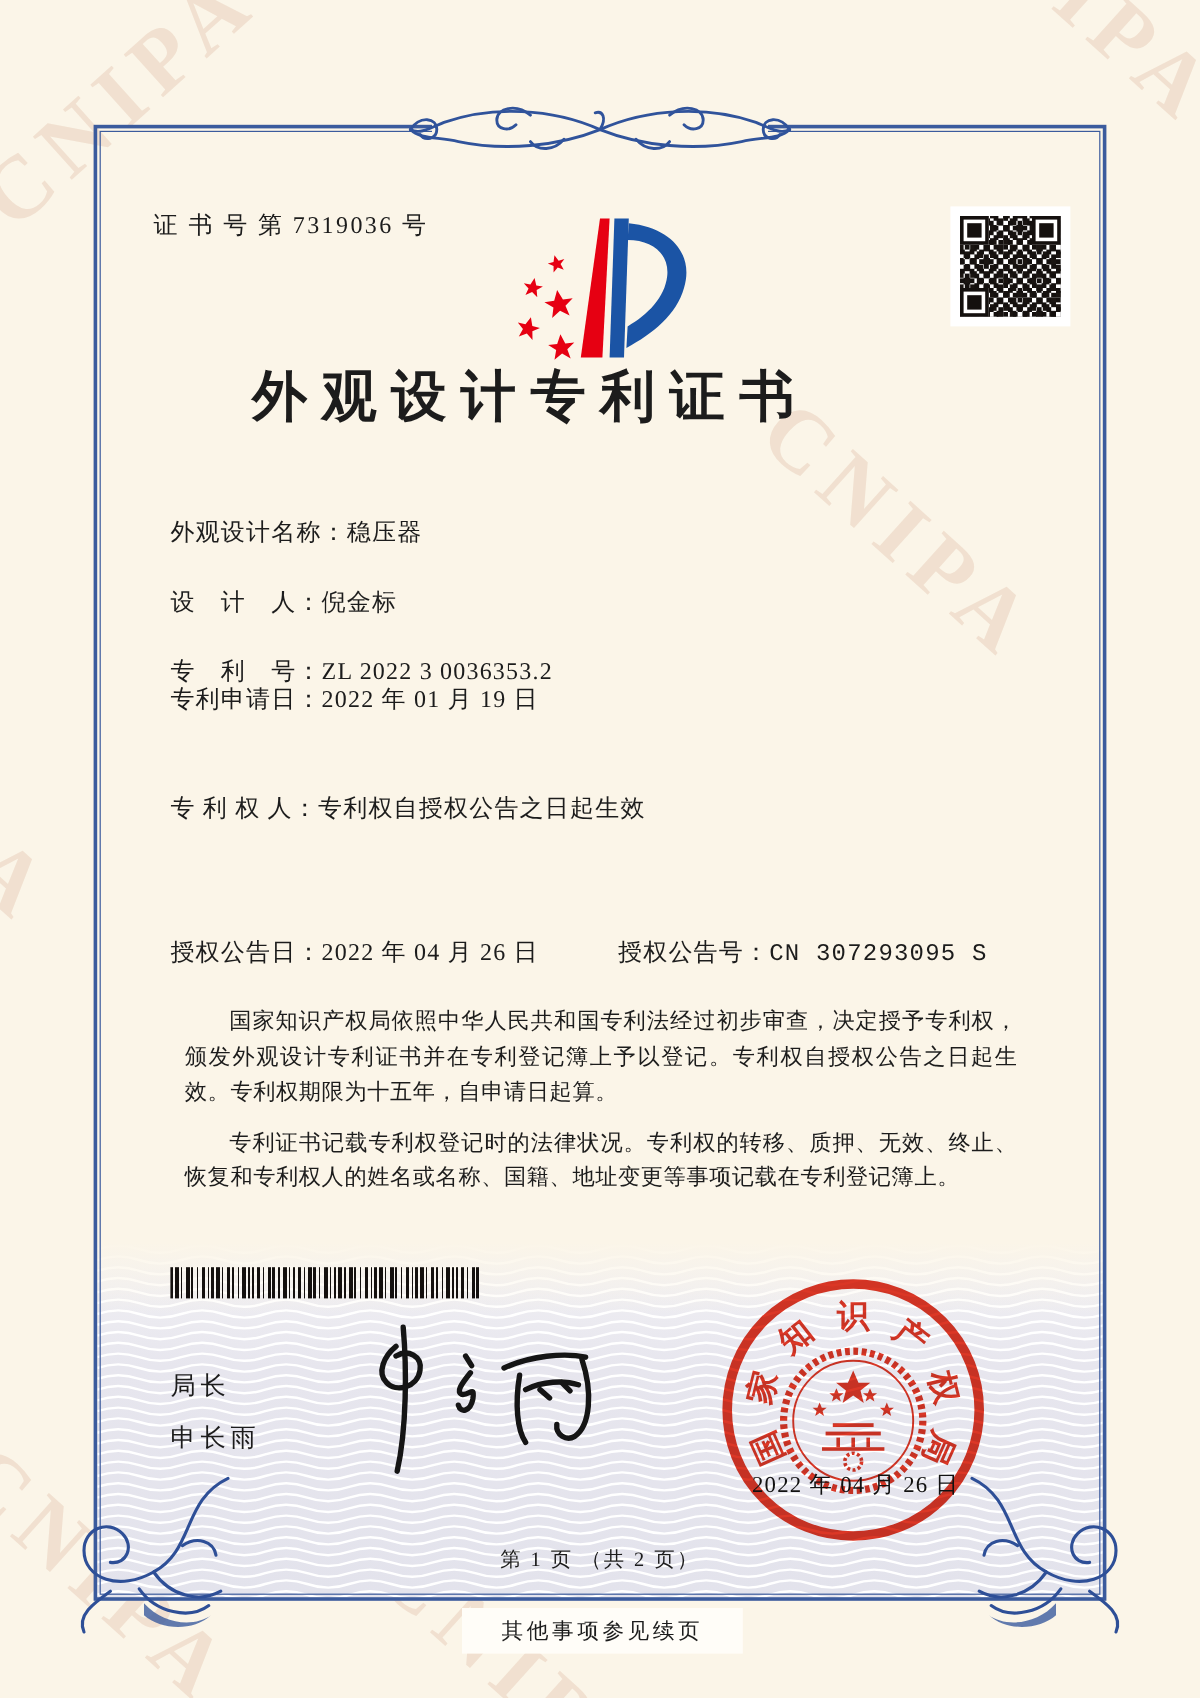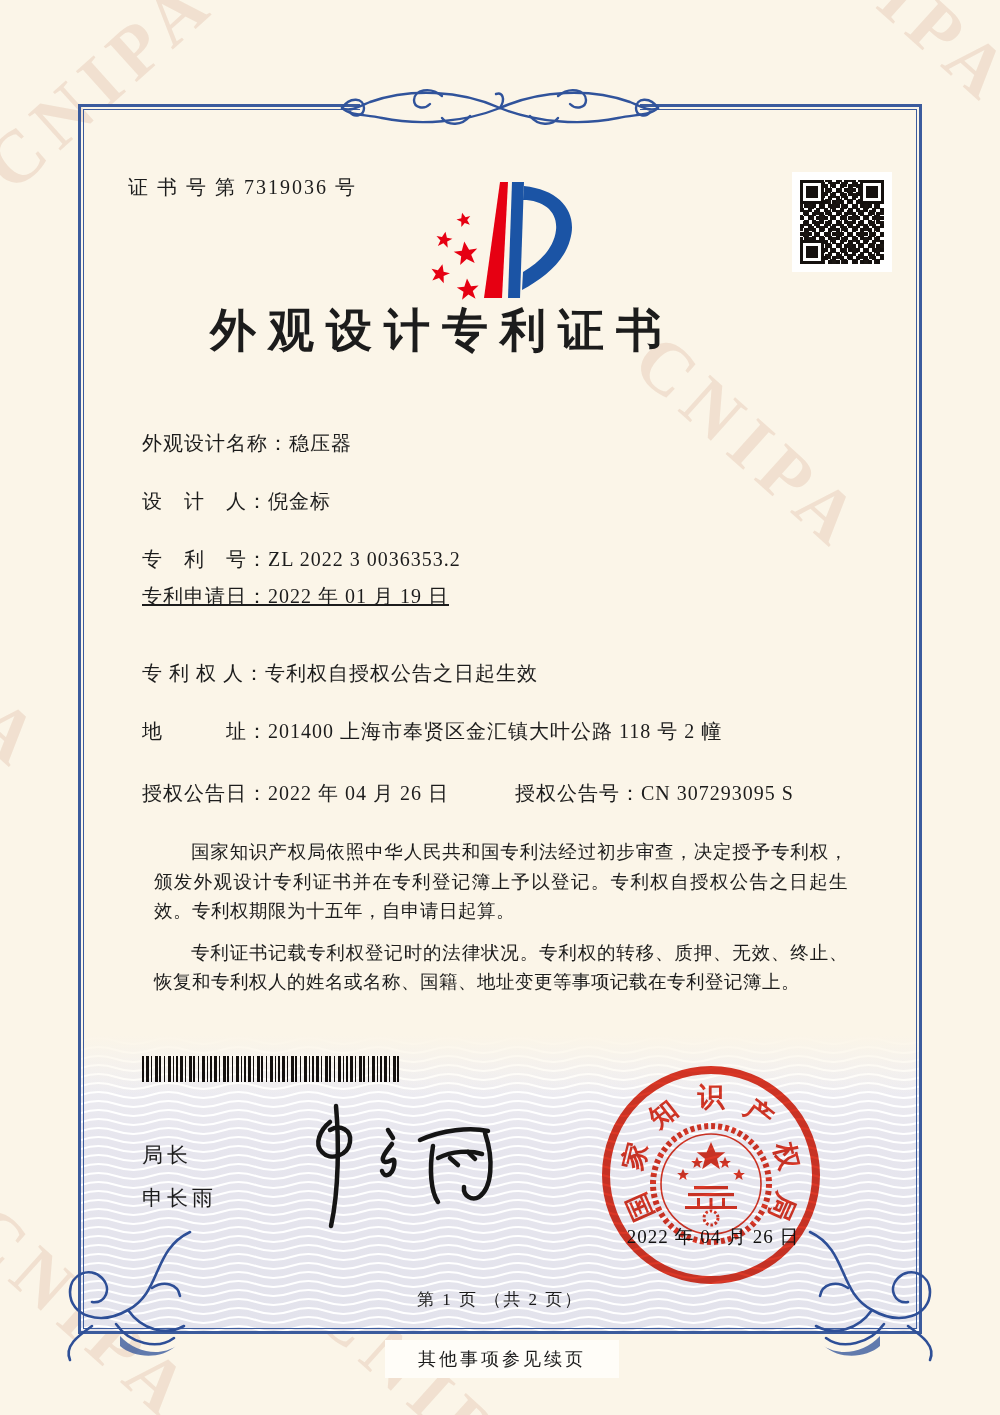--- a/index.html
+++ b/index.html
@@ -31,21 +31,21 @@
   .qr-inner{position:absolute;inset:8px;background-color:#fff;background-image:repeating-conic-gradient(#14100e 0 25%,transparent 0 50%),repeating-conic-gradient(#1a1512 0 25%,transparent 0 50%);background-size:8px 8px,11px 11px;background-position:0 0,3px 2px;}
   .qr .f{position:absolute;width:18px;height:18px;border:3px solid #14100e;background:#fff;}
   .qr .f::after{content:"";position:absolute;inset:3px;background:#14100e;}
   .qr .f.tl{left:8px;top:8px;}
   .qr .f.tr{right:8px;top:8px;}
   .qr .f.bl{left:8px;bottom:8px;}
 
   .doc-title{position:absolute;left:0;width:884px;top:300px;text-align:center;font-size:46px;font-weight:bold;letter-spacing:12px;z-index:5;}
 
   .field-row{position:absolute;left:142px;width:730px;font-size:20px;letter-spacing:1px;z-index:5;white-space:nowrap;}
-  .grant-no-part{position:absolute;left:373px;top:0;}
+  .grant-no-part{position:absolute;left:373px;top:0;font-family:Liberation Mono, monospace;}
 
   .body-paras{position:absolute;left:142px;top:826px;width:718px;z-index:5;}
   .body-paras p{margin:12px;font-size:18.5px;line-height:29.5px;text-align:justify;text-indent:2em;letter-spacing:0.5px;}
 
   .barcode{position:absolute;left:142px;top:1056px;width:258px;height:26px;z-index:5;mix-blend-mode:multiply;background:repeating-linear-gradient(90deg,#14100e 0 2px,#fff 2px 4px,#14100e 4px 7px,#fff 7px 9px,#14100e 9px 10px,#fff 10px 13px,#14100e 13px 16px,#fff 16px 17px,#14100e 17px 19px,#fff 19px 22px,#14100e 22px 23px,#fff 23px 26px,#14100e 26px 29px,#fff 29px 31px,#14100e 31px 32px,#fff 32px 34px);}
 
   .issuer-title{position:absolute;left:142px;top:1141px;font-size:21px;letter-spacing:4px;z-index:5;}
   .issuer-name{position:absolute;left:142px;top:1184px;font-size:21px;letter-spacing:4px;z-index:5;}
   .signature{position:absolute;left:272px;top:1100px;z-index:5;}
 
@@ -190,28 +190,25 @@
 
   <div class="field-row" style="top:430px;">
     <span>外观设计名称：</span><span>稳压器</span>
   </div>
   <div class="field-row" style="top:488px;">
     <span>设　计　人：</span><span>倪金标</span>
   </div>
   <div class="field-row" style="top:546px;">
     <span>专　利　号：</span><span>ZL 2022 3 0036353.2</span>
   </div>
-  <div class="field-row" style="top:583px;text-decoration:underline;">
+  <div class="field-row" style="top:569px;">
     <span>专利申请日：</span><span>2022 年 01 月 19 日</span>
   </div>
   <div class="field-row" style="top:660px;">
     <span>专 利 权 人：</span><span>专利权自授权公告之日起生效</span>
-  </div>
-  <div class="field-row" style="top:718px;">
-    <span>地　　　址：</span><span>201400 上海市奉贤区金汇镇大叶公路 118 号 2 幢</span>
   </div>
   <div class="field-row" style="top:780px;">
     <span><span>授权公告日：</span><span>2022 年 04 月 26 日</span></span>
     <span class="grant-no-part"><span>授权公告号：</span><span>CN 307293095 S</span></span>
   </div>
 
   <div class="body-paras">
     <p>国家知识产权局依照中华人民共和国专利法经过初步审查，决定授予专利权，颁发外观设计专利证书并在专利登记簿上予以登记。专利权自授权公告之日起生效。专利权期限为十五年，自申请日起算。</p>
     <p>专利证书记载专利权登记时的法律状况。专利权的转移、质押、无效、终止、恢复和专利权人的姓名或名称、国籍、地址变更等事项记载在专利登记簿上。</p>
   </div>

